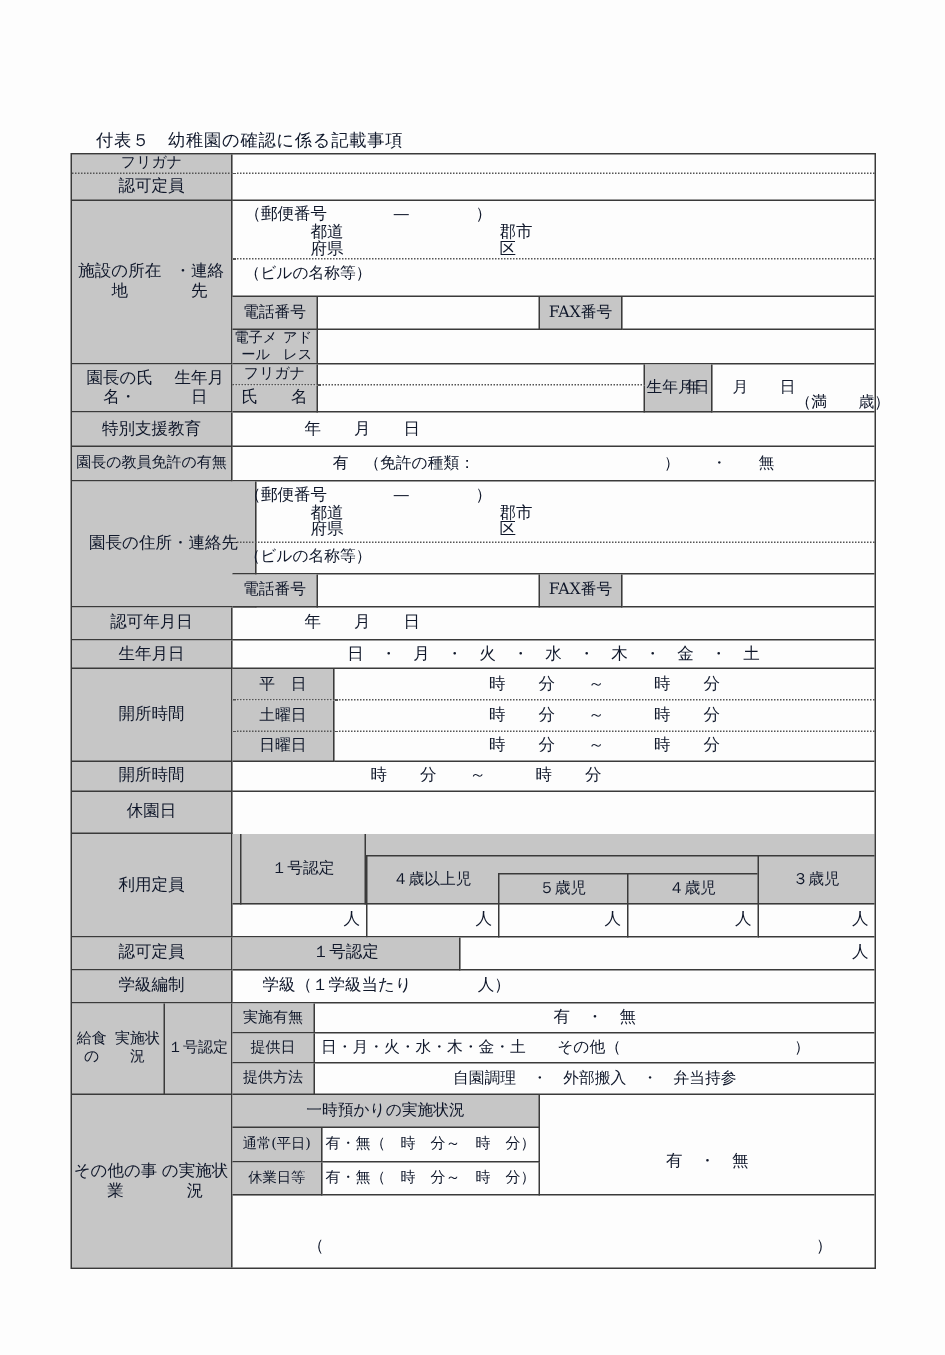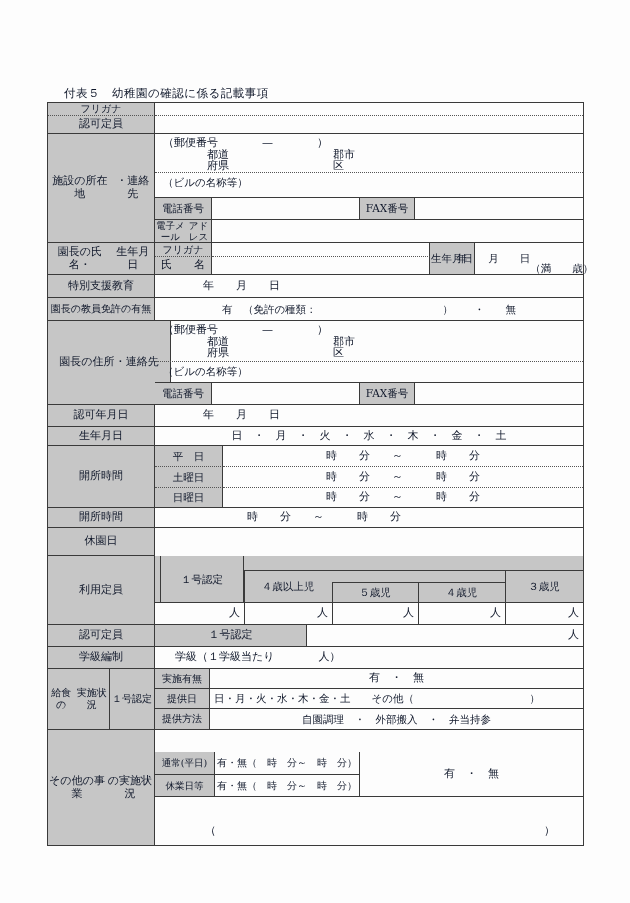--- a/index.html
+++ b/index.html
@@ -157,20 +157,21 @@
   <div class="cell bb nowrap" style="left:210px;top:669px;width:373px;height:20px">有　・　無</div>
   <div class="cell g br bb s10" style="left:155px;top:689px;width:55px;height:20px">提供日</div>
   <div class="cell bb left s105 nowrap" style="left:210px;top:689px;width:373px;height:20px;padding-left:4px">日・月・火・水・木・金・土　　その他（　　　　　　　　　　　）</div>
   <div class="cell g br bb s10" style="left:155px;top:709px;width:55px;height:21px">提供方法</div>
   <div class="cell bb s105 nowrap" style="left:210px;top:709px;width:373px;height:21px">自園調理　・　外部搬入　・　弁当持参</div>
 
   <div class="cell g br col" style="left:48px;top:730px;width:107px;height:115px">
     <span>その他の事業</span>
     <span>の実施状況</span>
   </div>
+  <div class="cell g br bb s105" style="left:155px;top:730px;width:205px;height:22px">一時預かりの実施状況</div>
   <div class="cell g br bb s95" style="left:155px;top:752px;width:60px;height:23px">通常(平日)</div>
   <div class="cell br bb s10 nowrap" style="left:215px;top:752px;width:145px;height:23px">有・無（　時　分～　時　分）</div>
   <div class="cell g br bb s95" style="left:155px;top:775px;width:60px;height:22px">休業日等</div>
   <div class="cell br bb s10 nowrap" style="left:215px;top:775px;width:145px;height:22px">有・無（　時　分～　時　分）</div>
   <div class="cell bb" style="left:360px;top:752px;width:223px;height:45px">有　・　無</div>
   <div class="cell" style="left:155px;top:817px;width:428px;height:28px;justify-content:space-between;padding:0 28px 0 50px">
     <span>（</span>
     <span>）</span>
   </div>
 

